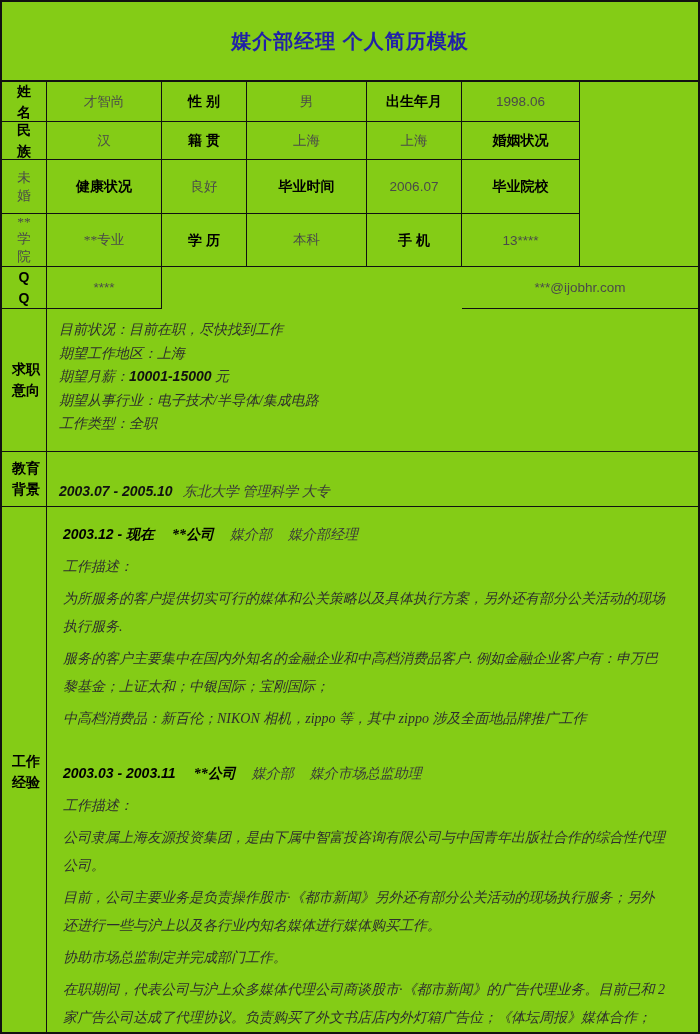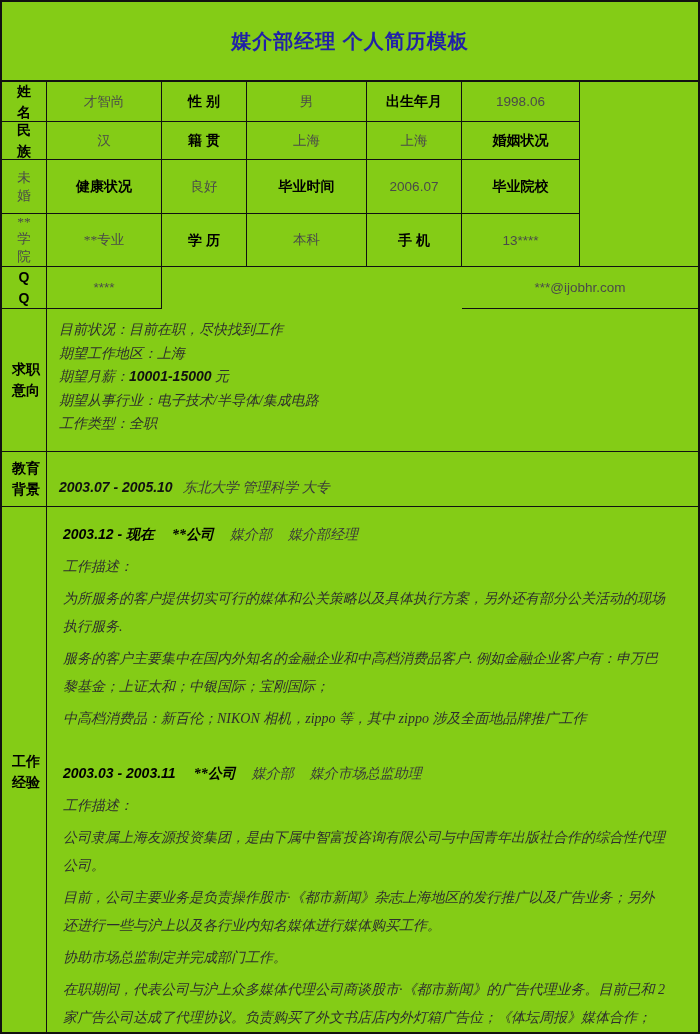--- a/index.html
+++ b/index.html
@@ -43,21 +43,21 @@
     padding:0 6px;box-sizing:border-box;
   }
   .section-content{flex:1;padding:9px 28px 0 12px;box-sizing:border-box;overflow:hidden;font-style:italic;}
   .sec-intention{height:143px;}
   .sec-education{height:55px;}
   .sec-experience{height:529px;border-bottom:none;}
   
   .sec-intention p{margin:0;line-height:23.5px;font-size:14px;color:#2e2e2e;}
   .bold-num{font-family:"Liberation Sans","DejaVu Sans",sans-serif;font-weight:bold;color:#111;}
   
-  .edu-line{font-size:14px;line-height:24px;}
+  .edu-line{font-size:14px;line-height:32px;}
   .edu-period{font-family:"Liberation Sans","DejaVu Sans",sans-serif;font-weight:bold;color:#111;margin-right:10px;}
   .edu-detail{color:#3a3a3a;}
   
   .job p{margin:4px;font-size:14px;line-height:28px;color:#2e2e2e;}
   .job + .job{margin-top:26px;}
   .job-header{line-height:28px;font-size:14.5px;}
   .jh-period{font-family:"Liberation Sans","DejaVu Sans",sans-serif;font-weight:bold;color:#000;margin-right:18px;}
   .jh-company{font-weight:bold;color:#000;margin-right:16px;}
   .jh-dept{color:#3a3a3a;margin-right:16px;}
   .jh-pos{color:#3a3a3a;}
@@ -138,21 +138,21 @@
         <p>服务的客户主要集中在国内外知名的金融企业和中高档消费品客户. 例如金融企业客户有：申万巴黎基金；上证太和；中银国际；宝刚国际；</p>
         <p>中高档消费品：新百伦；NIKON 相机，zippo 等，其中 zippo 涉及全面地品牌推广工作</p>
       </div>
 
       <div class="job">
         <p class="job-header">
           <span class="jh-period">2003.03 - 2003.11</span><span class="jh-company">**公司</span><span class="jh-dept">媒介部</span><span class="jh-pos">媒介市场总监助理</span>
         </p>
         <p>工作描述：</p>
         <p>公司隶属上海友源投资集团，是由下属中智富投咨询有限公司与中国青年出版社合作的综合性代理公司。</p>
-        <p>目前，公司主要业务是负责操作股市·《都市新闻》杂志上海地区的发行推广以及广告业务；另外还进行一些与沪上以及各行业内知名媒体进行媒体购买工作。</p>
+        <p>目前，公司主要业务是负责操作股市·《都市新闻》另外还有部分公关活动的现场执行服务；另外还进行一些与沪上以及各行业内知名媒体进行媒体购买工作。</p>
         <p>协助市场总监制定并完成部门工作。</p>
         <p>在职期间，代表公司与沪上众多媒体代理公司商谈股市·《都市新闻》的广告代理业务。目前已和 2 家广告公司达成了代理协议。负责购买了外文书店店内外灯箱广告位；《体坛周报》媒体合作；《地铁生活》展示 架广告位的购买等等；</p>
 
       </div>
 
     </div>
   </div>
 
 </div>
 

